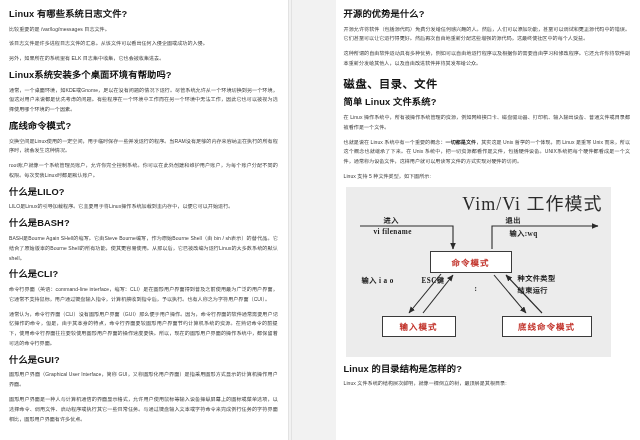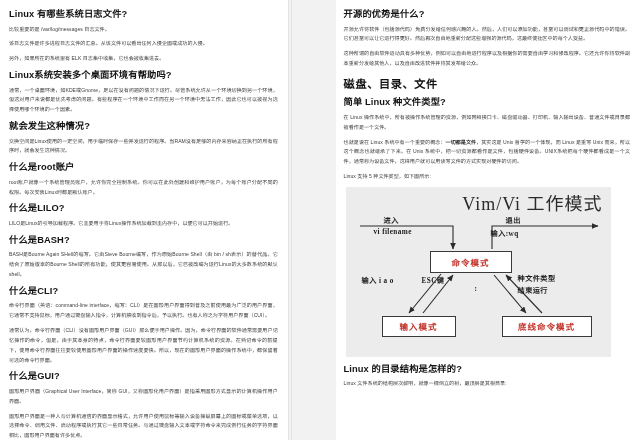--- a/index.html
+++ b/index.html
@@ -53,21 +53,21 @@
   .node-ins{left:36px;top:129px;width:74px;height:21px;}
   .node-last{left:156px;top:129px;width:90px;height:21px;}
   .lbl{
     position:absolute;font-size:7.2px;font-weight:bold;color:#1b1b1b;
     white-space:nowrap;letter-spacing:.4px;
     font-family:"Liberation Serif","DejaVu Serif",serif;
   }
   .lbl-enter{left:38px;top:28px;}
   .lbl-vifn{left:28px;top:41px;}
   .lbl-exit{left:160px;top:28px;}
-  .lbl-wq{left:145px;top:41px;}
+  .lbl-wq{left:164px;top:41px;}
   .lbl-iao{left:16px;top:88px;}
   .lbl-esc{left:76px;top:88px;}
   .lbl-colon{left:129px;top:98px;}
   .lbl-run1{left:172px;top:86px;}
   .lbl-run2{left:172px;top:98px;}
   .dgsvg{position:absolute;left:0;top:0;width:265px;height:170px;}
 
   .footline{font-size:5.05px;color:#3d3d3d;line-height:1.9;margin:0;}
 </style>
 </head>
@@ -78,24 +78,23 @@
   <div class="page page-left">
 
     <h2 class="sec">Linux 有哪些系统日志文件?</h2>
     <p class="body">比较重要的是 /var/log/messages 日志文件。</p>
     <p class="body">该日志文件是许多进程日志文件的汇总。从该文件可以看出任何入侵企图或成功的入侵。</p>
     <p class="body">另外，如果所在的系统里有 ELK 日志集中收集，它也会被收集进去。</p>
 
     <h2 class="sec">Linux系统安装多个桌面环境有帮助吗?</h2>
     <p class="body">通常，一个桌面环境，如KDE或Gnome，足以在没有问题的情况下运行。尽管系统允许从一个环境切换到另一个环境，但这对用户来说都是优先考虑的问题。有些程序在一个环境中工作而在另一个环境中无法工作，因此它也可以被视为选择使用哪个环境的一个因素。</p>
 
-    <h2 class="sec">就会发生这种情况?</h2>
+    <h2 class="sec">底线命令模式?</h2>
     <p class="body">交换空间是Linux使用的一定空间，用于临时保存一些并发运行的程序。当RAM没有足够的内存来容纳正在执行的所有程序时，就会发生这种情况。</p>
 
-    <h2 class="sec">什么是root账户</h2>
     <p class="body">root账户就像一个系统管理员账户，允许你完全控制系统。你可以在此处创建和维护用户账户，为每个账户分配不同的权限。每次安装Linux时都是默认账户。</p>
 
     <h2 class="sec">什么是LILO?</h2>
     <p class="body">LILO是Linux的引导加载程序。它主要用于将Linux操作系统加载到主内存中，以便它可以开始运行。</p>
 
     <h2 class="sec">什么是BASH?</h2>
     <p class="body">BASH是Bourne Again SHell的缩写。它由Steve Bourne编写，作为原始Bourne Shell（由 bin / sh表示）的替代品。它结合了原始版本的Bourne Shell的所有功能，使其更容易使用。从那以后，它已被改编为运行Linux的大多数系统的默认shell。</p>
 
     <h2 class="sec">什么是CLI?</h2>
     <p class="body">命令行界面（英语：command-line interface，缩写：CLI）是在图形用户界面得到普及之前使用最为广泛的用户界面，它通常不支持鼠标，用户通过键盘输入指令，计算机接收到指令后，予以执行。也有人称之为字符用户界面（CUI）。</p>
@@ -110,21 +109,21 @@
 
   <div class="page page-right">
 
     <h2 class="sec">开源的优势是什么?</h2>
     <p class="body">开源允许将软件（包括源代码）免费分发给任何感兴趣的人。然后，人们可以添加功能，甚至可以调试和更正源代码中的错误。它们甚至可以让它运行得更好。然后再次自由地重新分配这些增强的源代码，这最终使社区中的每个人受益。</p>
 
     <p class="body">这种所谓的自由软件运动具有多种优势，例如可以自由地运行程序以及根据你的需要自由学习和修改程序。它还允许你将软件副本重新分发给其他人，以及自由改进软件并将其发布给公众。</p>
 
     <h2 class="big">磁盘、目录、文件</h2>
 
-    <h2 class="sec">简单 Linux 种文件类型?</h2>
+    <h2 class="sec">简单 Linux 文件系统?</h2>
     <p class="body">在 Linux 操作系统中，所有被操作系统管理的资源，例如网络接口卡、磁盘驱动器、打印机、输入输出设备、普通文件或目录都被看作是一个文件。</p>
     <p class="body">也就是说在 Linux 系统中有一个重要的概念：<b>一切都是文件</b>，其实这是 Unix 哲学的一个体现，而 Linux 是重写 Unix 而来，所以这个概念也就继承了下来。在 Unix 系统中，把一切资源都看作是文件，包括硬件设备。UNIX系统把每个硬件都看成是一个文件，通常称为设备文件，这样用户就可以用读写文件的方式实现对硬件的访问。</p>
     <p class="body">Linux 支持 5 种文件类型，如下图所示:</p>
 
     <div class="diagram">
 
       <div class="dg-title">Vim/Vi 工作模式</div>
 
       <svg class="dgsvg" viewBox="0 0 265 170">
         <defs>

